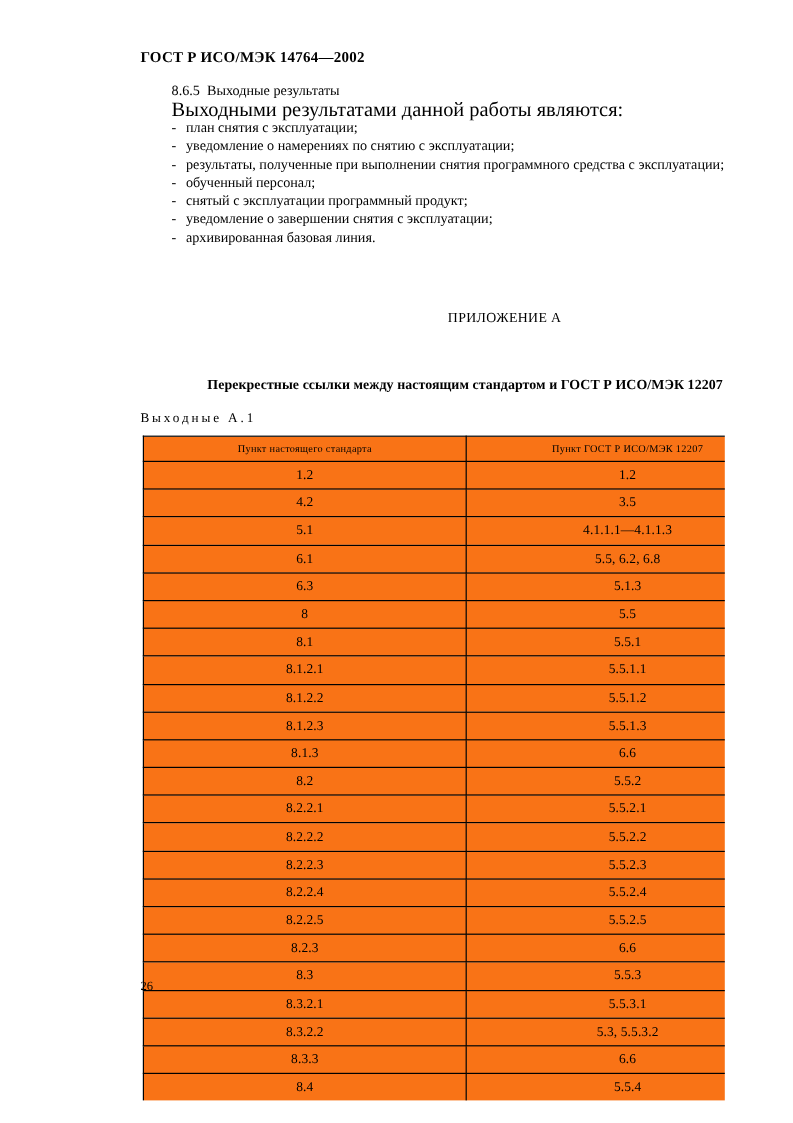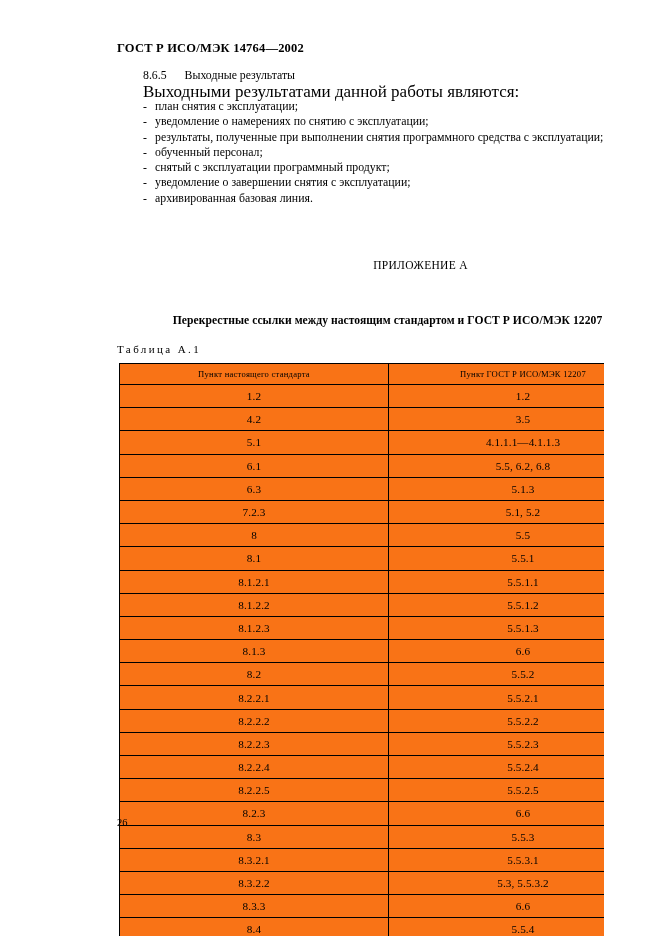--- a/index.html
+++ b/index.html
@@ -39,21 +39,21 @@
     left: 86px;
     top: 68px;
     width: 520px;
   }
   .clause-heading {
     font-size: 11.8px;
     line-height: 15.5px;
     white-space: nowrap;
   }
   .clause-heading .num {
-    margin-right: 18px;
+    margin-right: 6px;
   }
   .lead-in {
     font-size: 17px;
     line-height: 15.5px;
     white-space: nowrap;
   }
   ul.dash-list {
     list-style: none;
     margin: 0;
     padding: 0;
@@ -185,21 +185,21 @@
         <li><span class="dash">-</span><span>снятый с эксплуатации программный продукт;</span></li>
         <li><span class="dash">-</span><span>уведомление о завершении снятия с эксплуатации;</span></li>
         <li><span class="dash">-</span><span>архивированная базовая линия.</span></li>
       </ul>
   </div>
 
   <div class="appendix-label">ПРИЛОЖЕНИЕ А</div>
   <div class="appendix-kind">(справочное)</div>
   <div class="appendix-title">Перекрестные ссылки между настоящим стандартом и ГОСТ Р ИСО/МЭК 12207</div>
 
-  <div class="table-caption">Таблица А.1</div>
+  <div class="table-caption">Выходные А.1</div>
 
   <table class="xref-table">
     <colgroup>
       <col class="c1">
       <col class="c2">
     </colgroup>
     <thead>
       <tr>
         <th>Пункт настоящего стандарта</th>
         <th>Пункт ГОСТ Р ИСО/МЭК 12207</th>
@@ -220,24 +220,20 @@
         </tr>
         <tr>
           <td>6.1</td>
           <td>5.5, 6.2, 6.8</td>
         </tr>
         <tr>
           <td>6.3</td>
           <td>5.1.3</td>
         </tr>
         <tr>
-          <td>7.2.3</td>
-          <td>5.1, 5.2</td>
-        </tr>
-        <tr>
           <td>8</td>
           <td>5.5</td>
         </tr>
         <tr>
           <td>8.1</td>
           <td>5.5.1</td>
         </tr>
         <tr>
           <td>8.1.2.1</td>
           <td>5.5.1.1</td>

